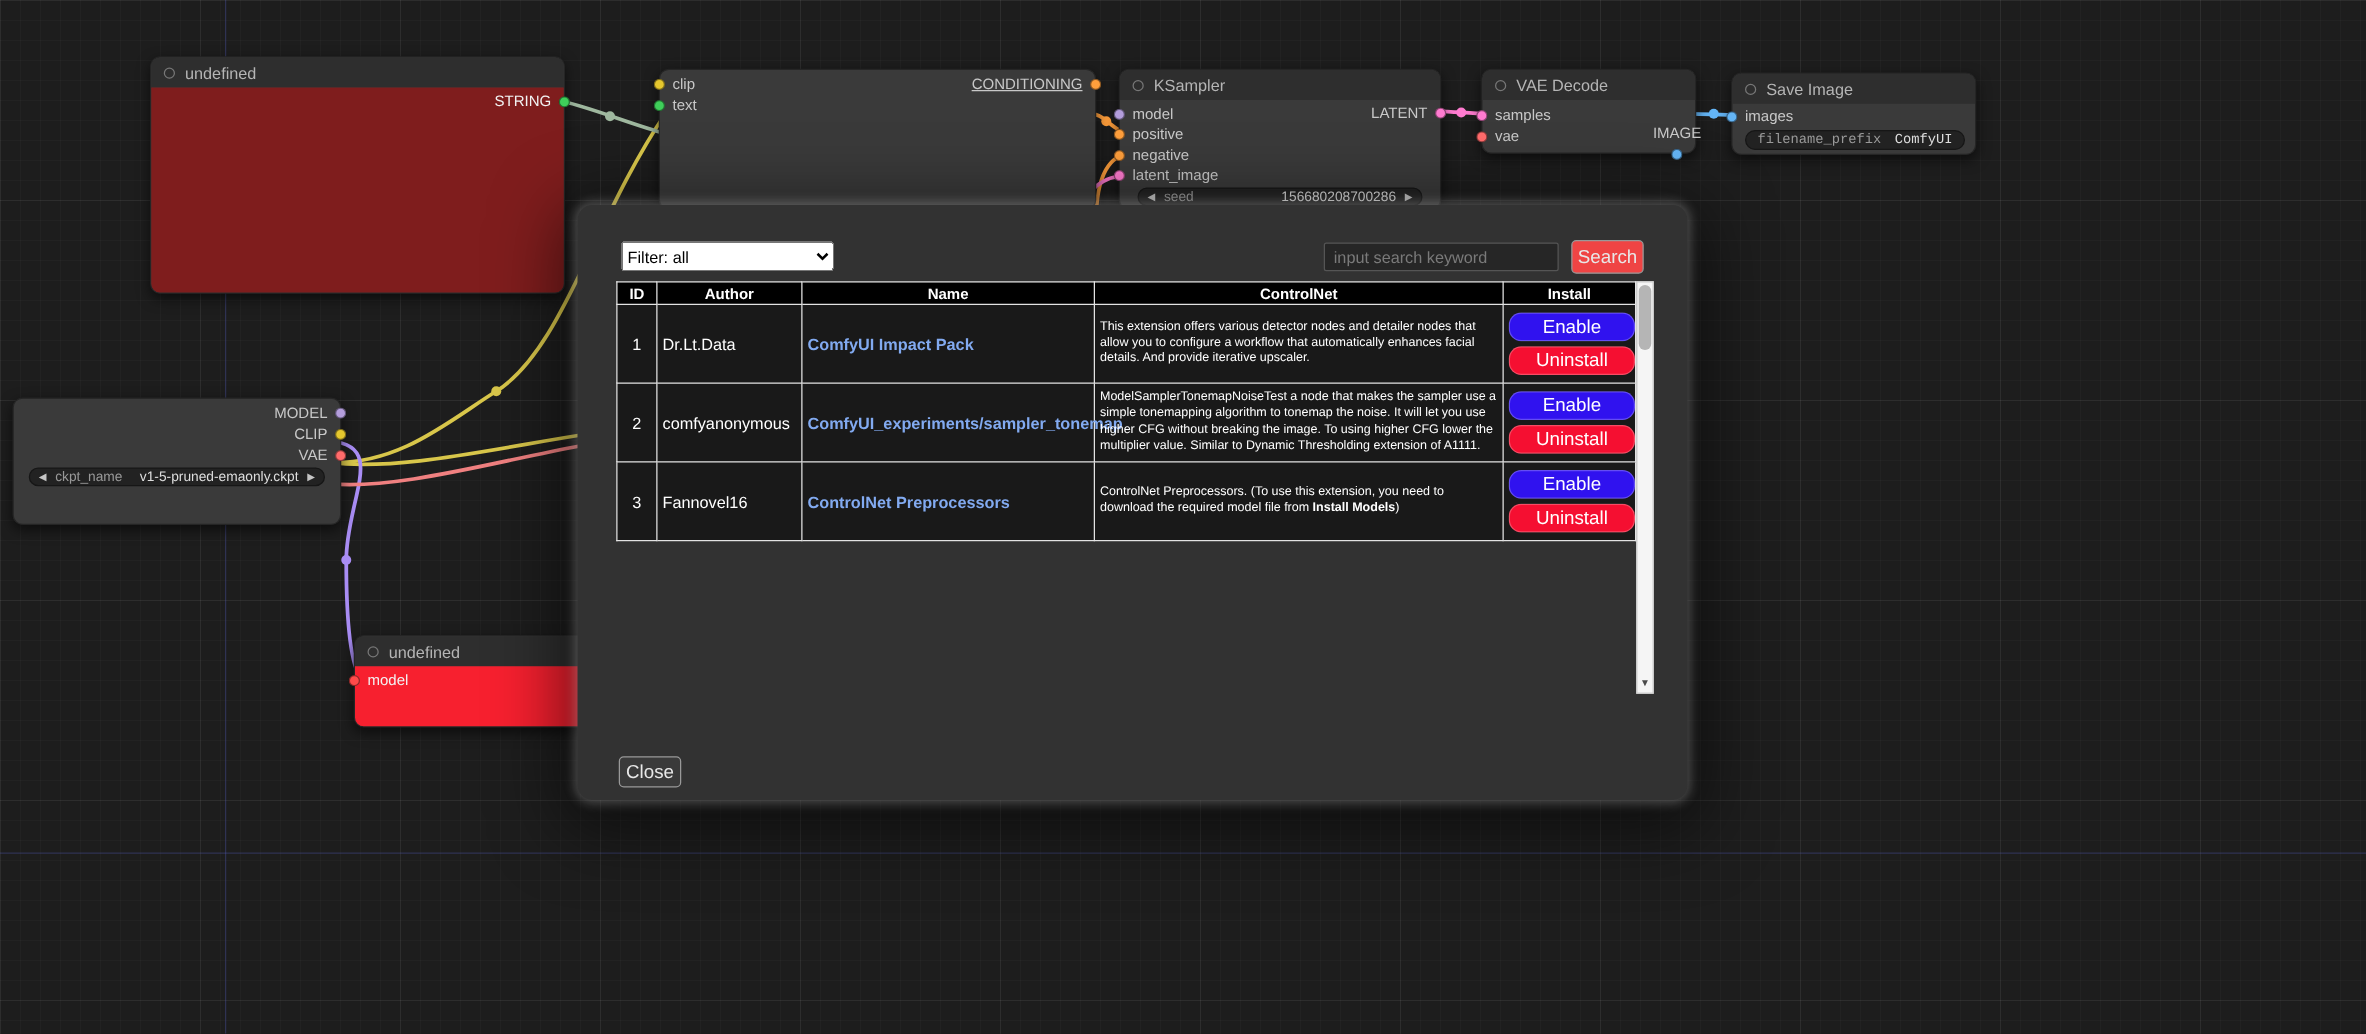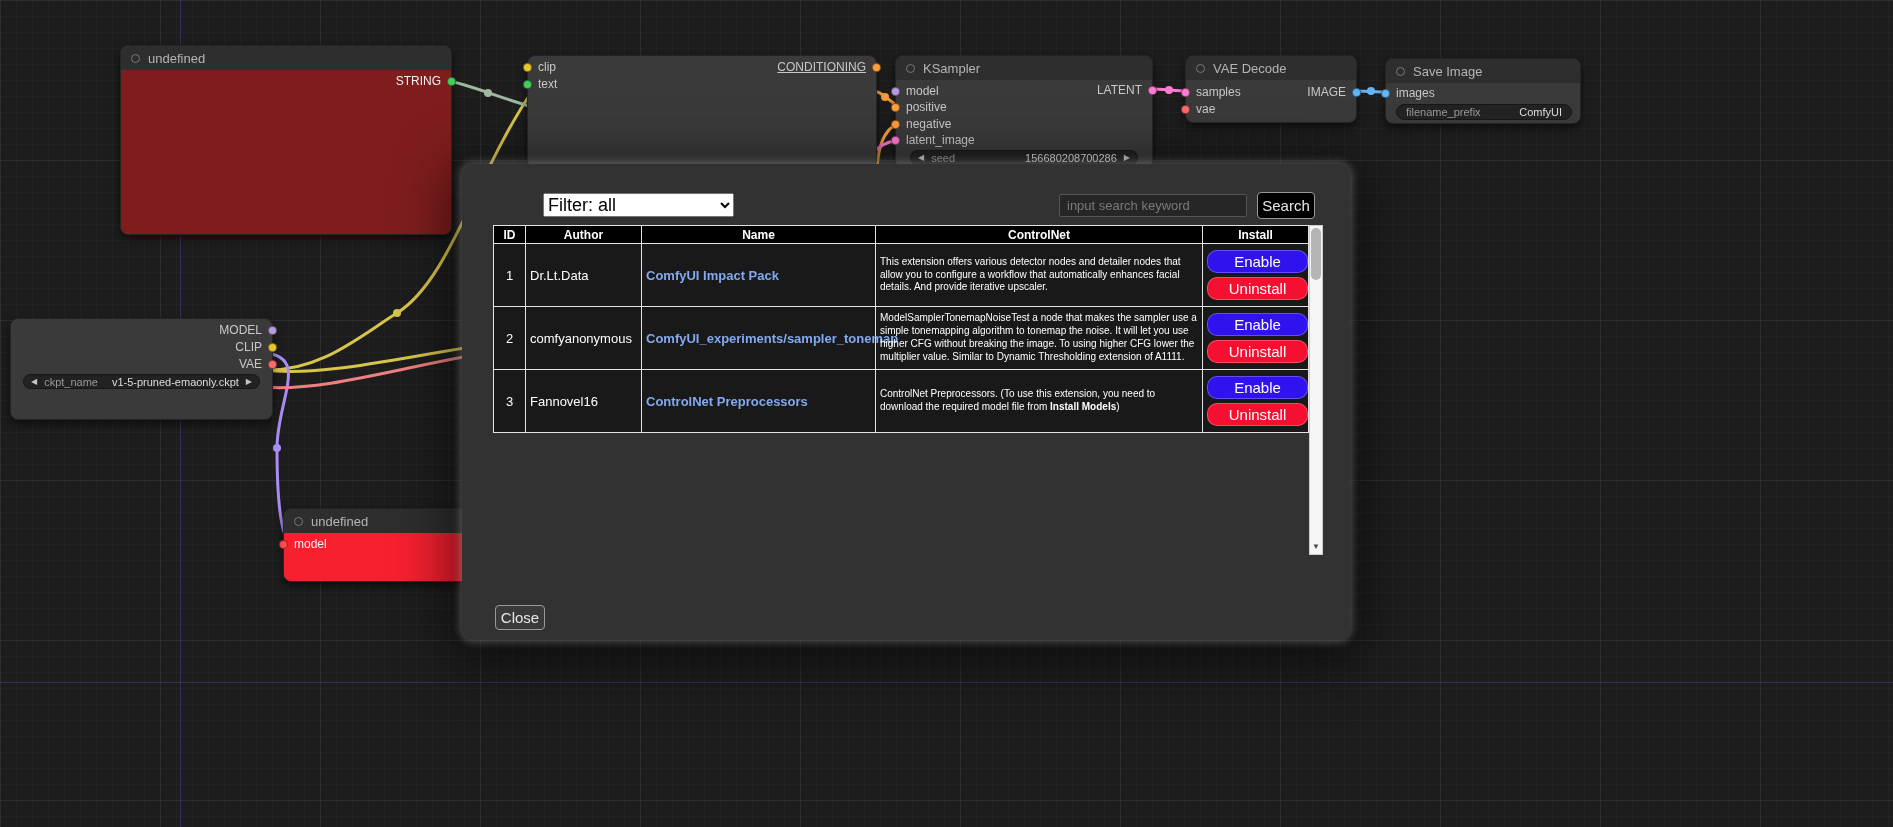--- a/index.html
+++ b/index.html
@@ -43,28 +43,28 @@
   .widget .arrow { color:#c5c5c5; font-size:8px; line-height:1; cursor:pointer; }
   .widget .wlabel { margin-left:7px; }
   .widget .wvalue { margin-left:auto; margin-right:7px; color:#ddd; }
   .widget.no-arrows .wlabel { margin-left:2px; }
   .widget.no-arrows .wvalue { margin-right:2px; }
 
   
   .dialog { position:absolute; left:462px; top:164px; width:888px; height:476px;
           background:#323232; border-radius:12px; z-index:10;
           box-shadow:0 0 9px 2px rgba(255,255,255,0.26), 0 12px 55px 12px rgba(0,0,0,0.55); }
-  .filter-select { position:absolute; left:35px; top:29px; width:191px; height:24px;
-          font-size:18px; font-family:"Liberation Sans", sans-serif;margin-left:46px; }
+  .filter-select { position:absolute; left:35px; top:29px; width:170px; height:24px;
+          font-size:13px; font-family:"Liberation Sans", sans-serif; }
   .search-input { position:absolute; left:597px; top:30px; width:188px; height:23px;
           background:#262626; border:1px solid #555; border-radius:2px;
           color:#ccc; font-size:13px; padding:0 7px; }
   .search-input::placeholder { color:#7a7a7a; }
   .search-btn { position:absolute; left:795px; top:28px; width:58px; height:27px;
-          background:#000000; color:#e8e8e8; border:1px solid #999; border-radius:4px;
+          background:#ef4444; color:#e8e8e8; border:1px solid #999; border-radius:4px;
           font-size:15px; cursor:pointer; font-family:"Liberation Sans", sans-serif; }
   .table-wrap { position:absolute; left:31px; top:61px; width:830px; height:330px; }
   .ext-table { width:815px; border-collapse:collapse; table-layout:fixed;
           font-size:12px; color:#fff; background:#191919; }
   .ext-table th { background:#000; color:#fff; font-weight:bold; font-size:12px;
           border:1px solid #e3e3e3; height:18px; padding:1px 2px; }
   .ext-table td { border:1px solid #e3e3e3; padding:2px 4px; vertical-align:middle; }
   .c-id { text-align:center; font-size:13px; }
   .c-author { font-size:13px; padding-left:7px; }
   .c-name { font-size:13px; }
@@ -181,38 +181,38 @@
   </div>
   <div class="node-body">
     <div class="port in" style="top:5px;">
       <span class="dot" style="background-color: rgb(255, 123, 208);"></span>
       <span class="port-label">samples</span>
     </div>
     <div class="port in" style="top:22px;">
       <span class="dot" style="background-color: rgb(255, 107, 107);"></span>
       <span class="port-label">vae</span>
     </div>
-    <div class="port out" style="top:5px;">
+    <div class="port out" style="top:19px;flex-direction:column;">
       <span class="port-label">IMAGE</span>
       <span class="dot" style="background-color: rgb(100, 181, 246);"></span>
     </div>
   </div>
 </div>
 
 <div class="node" style="left:1385px;top:58px;width:196px;height:66px;">
   <div class="node-title">
     <span class="collapse-dot"></span>
     <span>Save Image</span>
   </div>
   <div class="node-body">
     <div class="port in" style="top:3px;">
       <span class="dot" style="background-color: rgb(100, 181, 246);"></span>
       <span class="port-label">images</span>
     </div>
-    <div class="widget no-arrows" style="left:10px;right:8px;top:21px;height:16px;">
+    <div class="widget no-arrows" style="left:10px;right:8px;top:21px;height:16px;font-family:Liberation Mono, monospace;">
       <span class="wlabel">filename_prefix</span>
       <span class="wvalue">ComfyUI</span>
     </div>
   </div>
 </div>
 
 <div class="node" style="left:10px;top:318px;width:263px;height:102px;">
   <div class="node-body">
     <div class="port out" style="top:4px;">
       <span class="port-label">MODEL</span>

